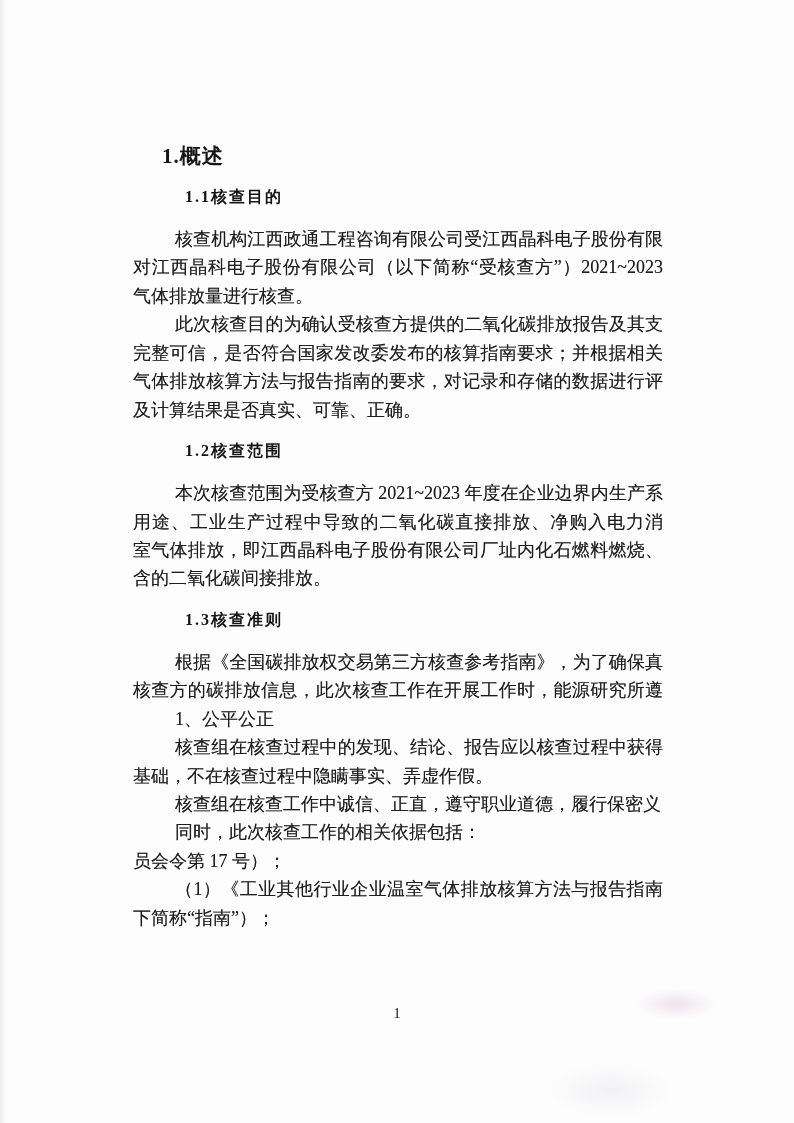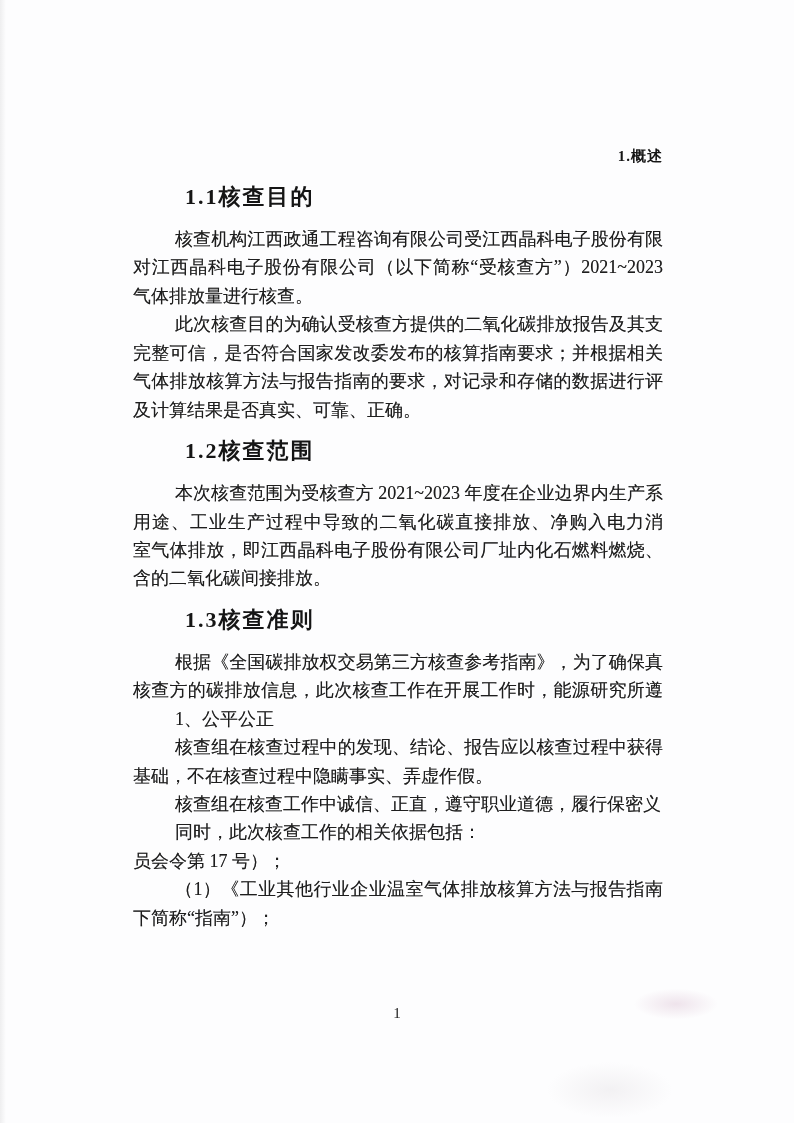--- a/index.html
+++ b/index.html
@@ -16,32 +16,31 @@
       linear-gradient(to right, rgba(110,110,110,0.10), rgba(110,110,110,0) 6px),
       #fdfdfe;
   }
   .content {
     position: absolute;
     left: 133px;
     top: 143px;
     width: 530px;
   }
   .h1 {
-    font-size: 15px;
+    font-size: 21px;
     line-height: 26px;
     height: 26px;
     font-weight: bold;
     letter-spacing: 1px;
     color: #151515;
     margin: 0 0 16px 29px;
     overflow: hidden;
-    text-align: right;
   }
   .h2 {
-    font-size: 22px;
+    font-size: 16px;
     line-height: 24px;
     height: 24px;
     font-weight: bold;
     letter-spacing: 2px;
     color: #151515;
     margin: 15px 0 16px 52px;
     overflow: hidden;
   }
   .line {
     font-size: 18px;

